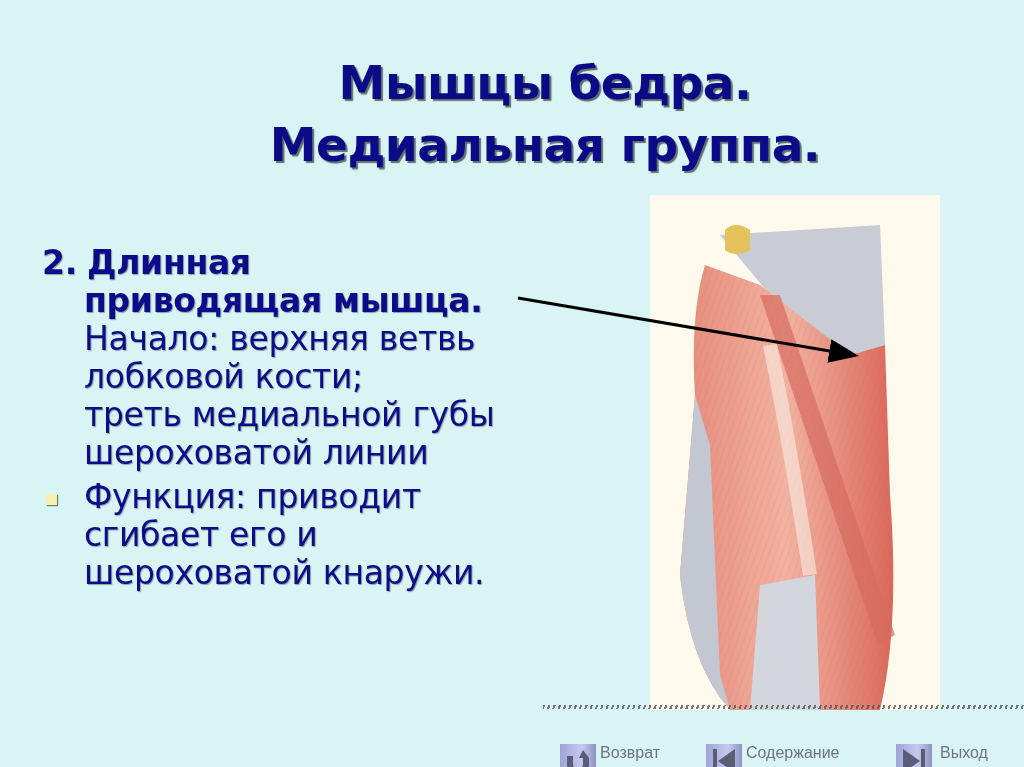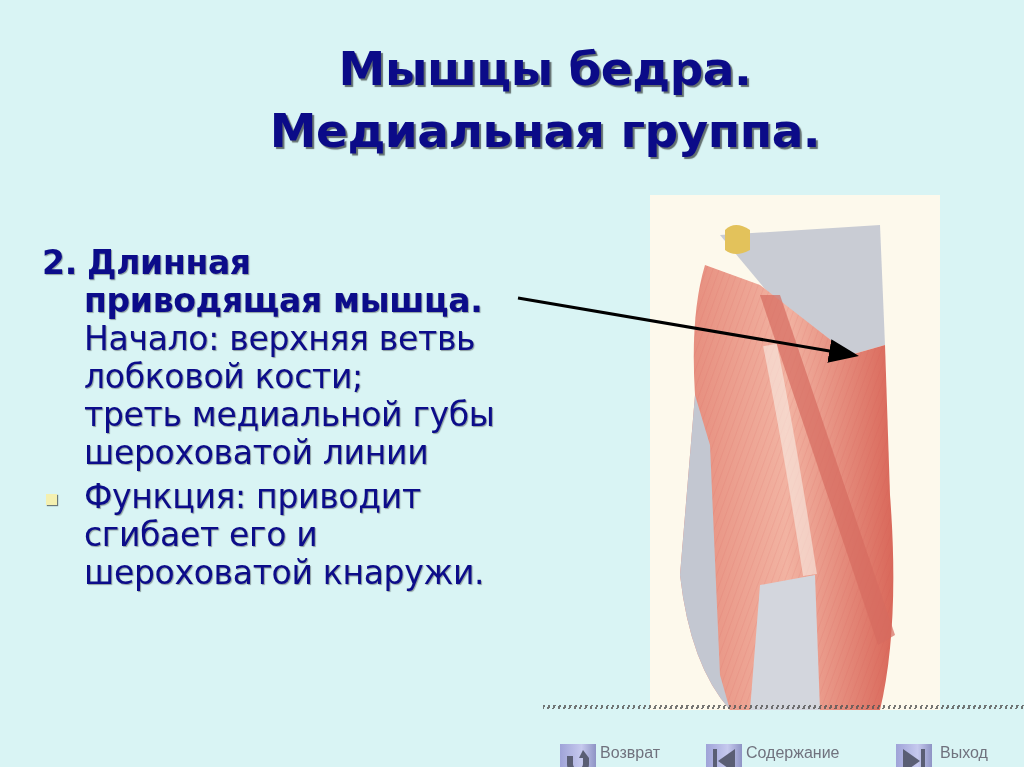--- a/index.html
+++ b/index.html
@@ -2,21 +2,21 @@
 <html><head>
 <meta charset="utf-8">
 <style>
   html, body { margin: 0; padding: 0; }
   body {
     width: 1024px; height: 767px; overflow: hidden; position: relative;
     background: #d9f4f4;
     font-family: "DejaVu Sans", "Liberation Sans", sans-serif;
   }
   .title {
-    position: absolute; left: 150px; top: 38px; width: 790px;
+    position: absolute; left: 150px; top: 52px; width: 790px;
     text-align: center; color: #0b0b88;
     font-family: "DejaVu Sans", sans-serif; font-weight: bold;
     font-size: 47px; line-height: 62px; letter-spacing: -0.5px;
     text-shadow: 2px 2px 1px rgba(0,0,0,0.55);
   }
   .title div { white-space: nowrap; }
   .body-text {
     position: absolute; left: 42px; top: 244px; width: 520px;
     color: #0c0c8a; font-size: 33px; line-height: 38px;
     text-shadow: 1px 1px 1px rgba(0,0,0,0.35);

